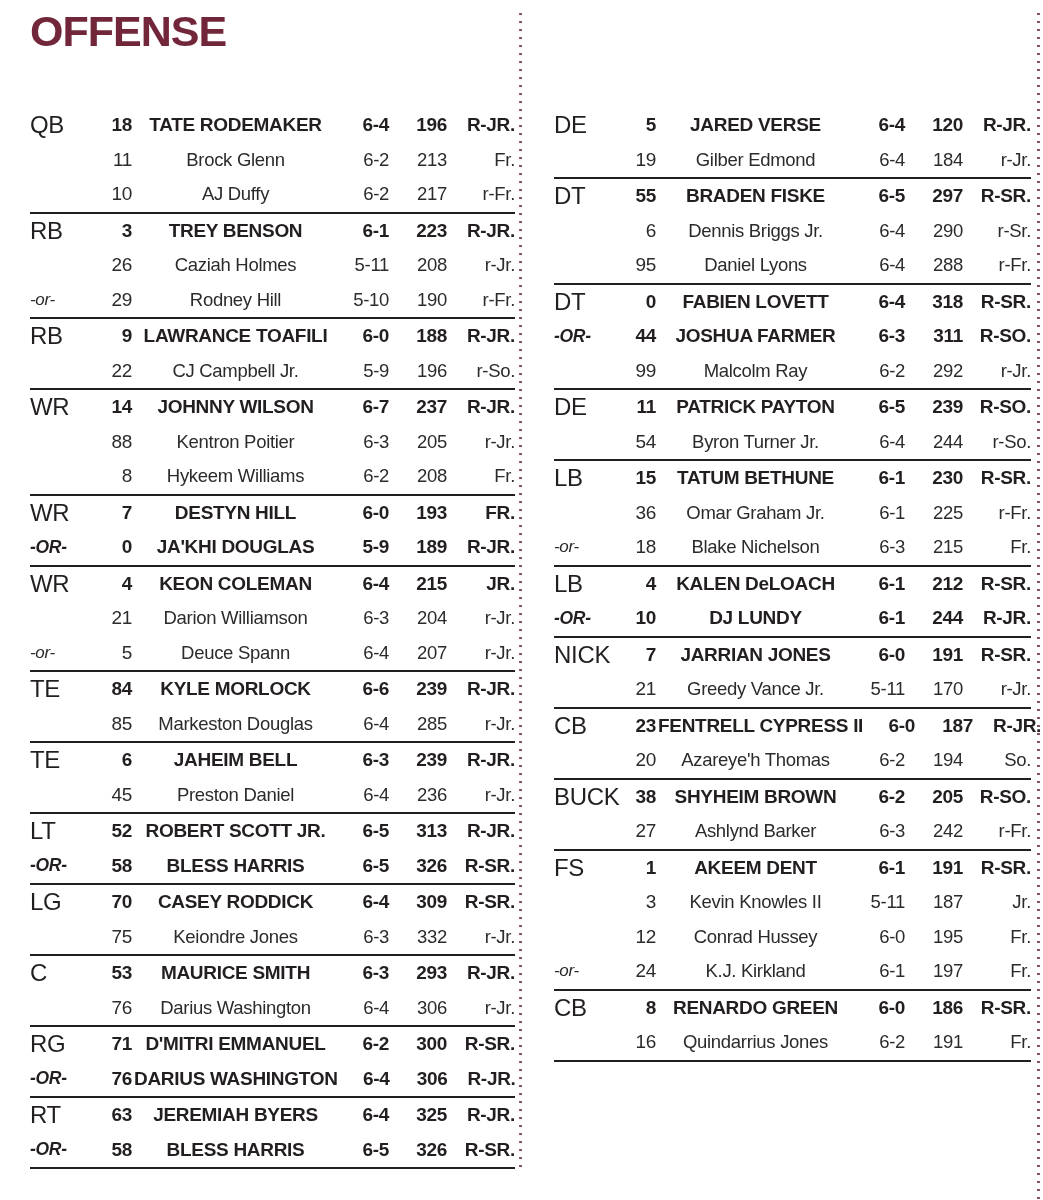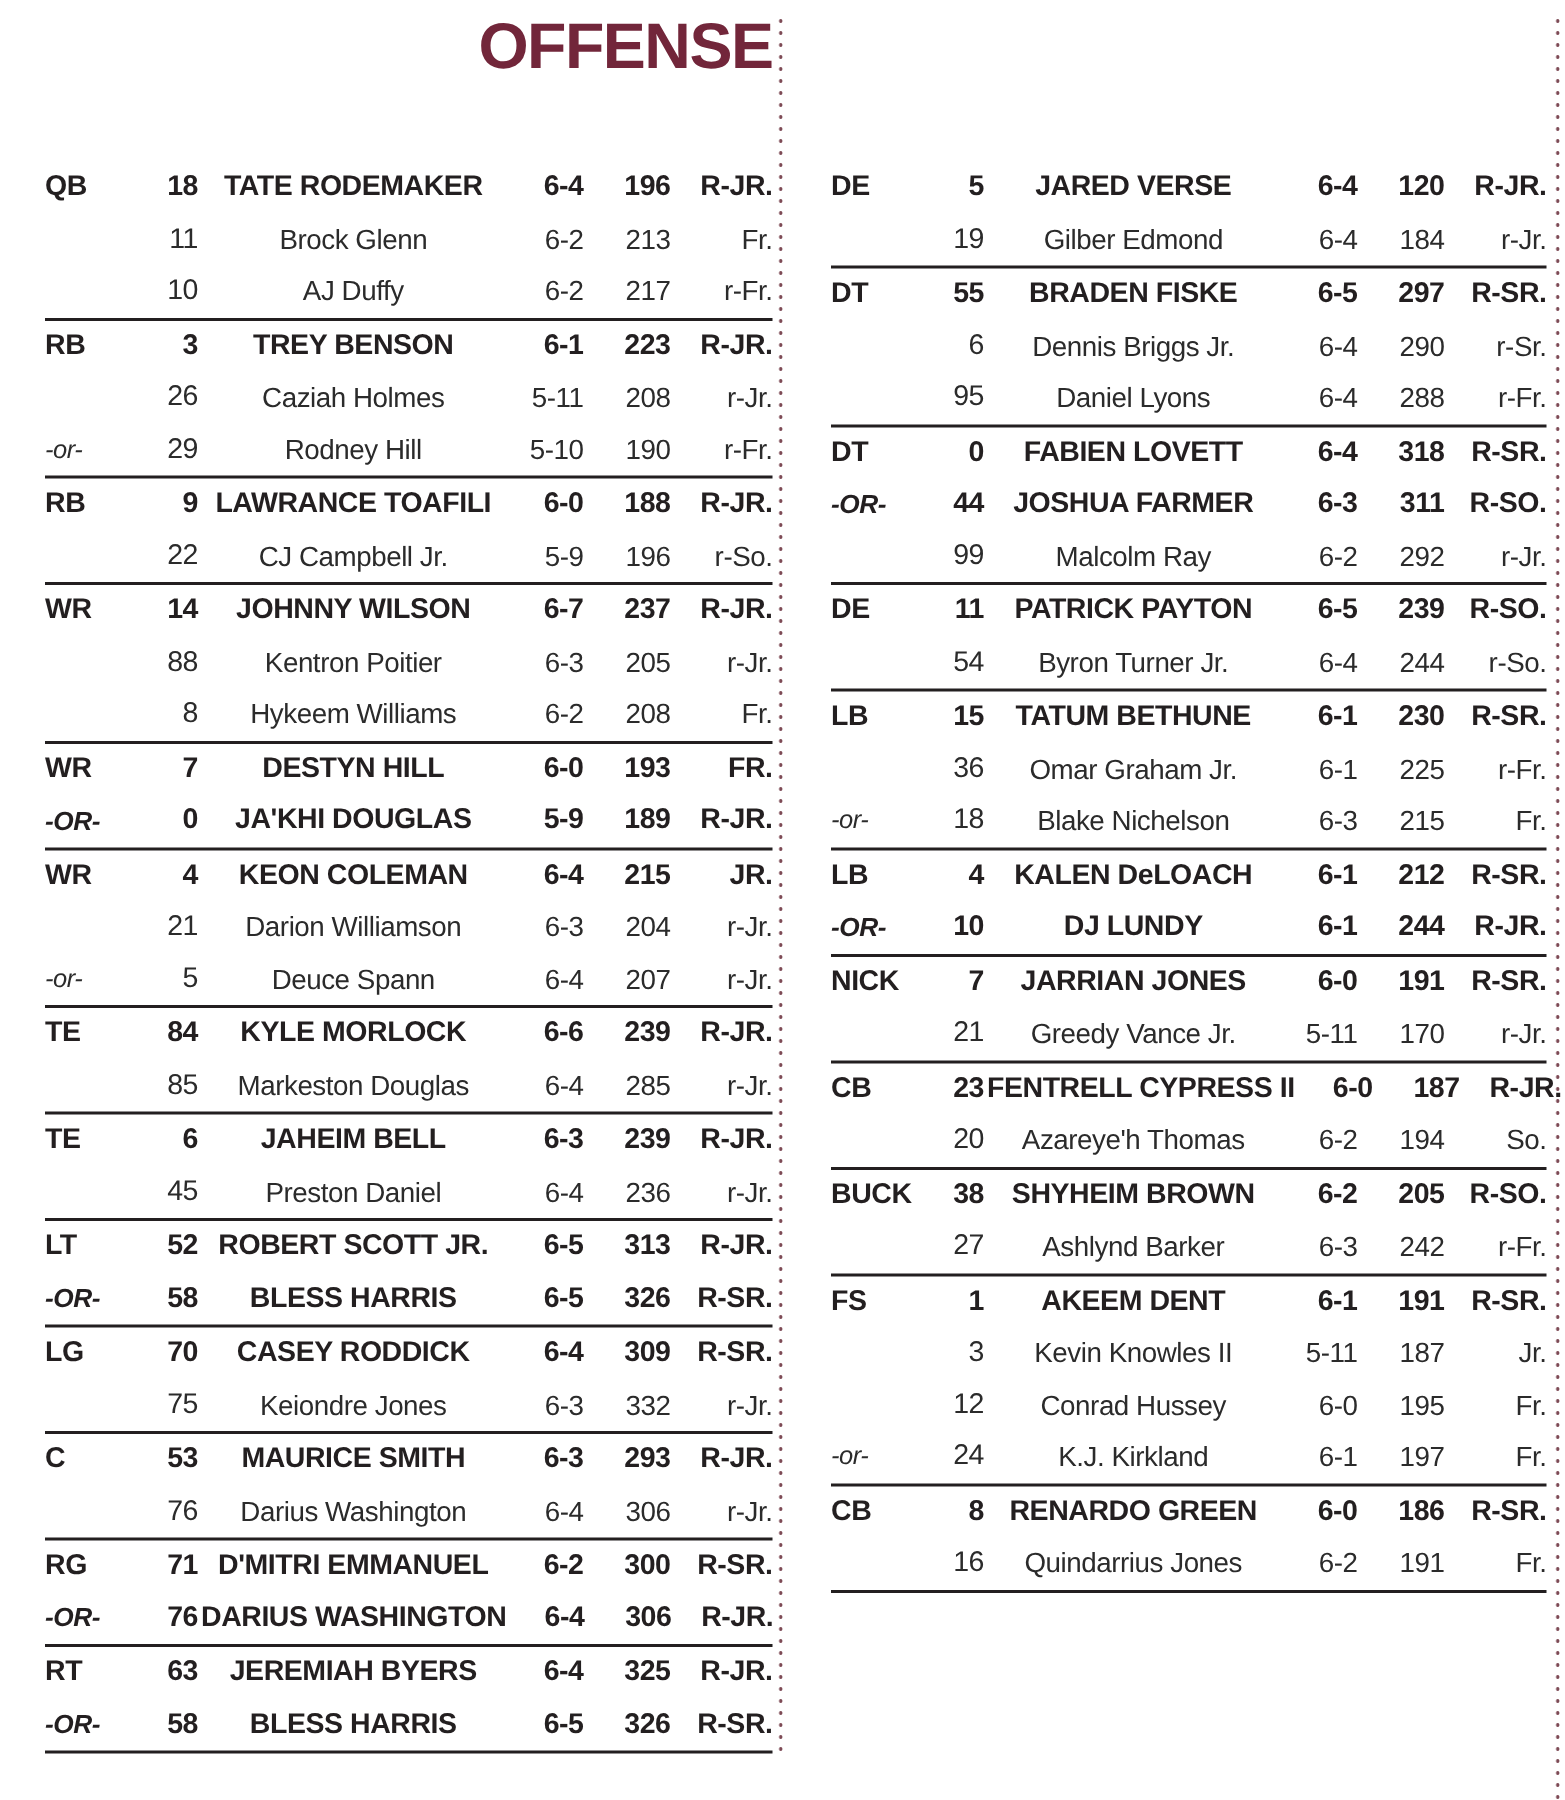--- a/index.html
+++ b/index.html
@@ -6,21 +6,21 @@
   .page{
     position:relative;
     width:1043px;height:1200px;
     background:#ffffff;
     font-family:"Liberation Sans","DejaVu Sans",sans-serif;
     color:#231f20;
     overflow:hidden;
   }
   .title{
     position:absolute;top:8px;
-    text-align:right;
+    text-align:left;
     font-size:43px;
     font-weight:700;
     letter-spacing:-1px;
     color:#72263a;
     line-height:1.1;
   }
   .title.offense-title{left:30px;width:485px;}
   .title.defense-title{left:535px;width:477px;}
 
   .vdots{
@@ -39,21 +39,21 @@
 
   .group{border-bottom:2.5px solid #231f20;}
   .row{
     display:grid;
     grid-template-columns:52px 50px 1fr 52px 58px 68px;
     height:34.5px;
     align-items:center;
     letter-spacing:-0.3px;
     white-space:nowrap;
   }
-  .row .c-pos{font-weight:700;font-size:19px;text-align:left;}
+  .row .c-pos{font-weight:400;font-size:24px;text-align:left;}
   .row .c-num{text-align:right;font-size:19px;}
   .row .c-name{text-align:center;padding-left:2px;}
   .row .c-ht,.row .c-wt,.row .c-cls{text-align:right;}
 
   .row.starter,.row.or_starter{font-weight:700;font-size:19px;}
   .row.backup,.row.or_backup{font-weight:400;font-size:18.5px;color:#2b2b2b;}
 
   .row.or_starter .c-pos{font-style:italic;font-size:17.5px;font-weight:700;}
   .row.or_backup  .c-pos{font-style:italic;font-size:17px;font-weight:400;}
 </style>

